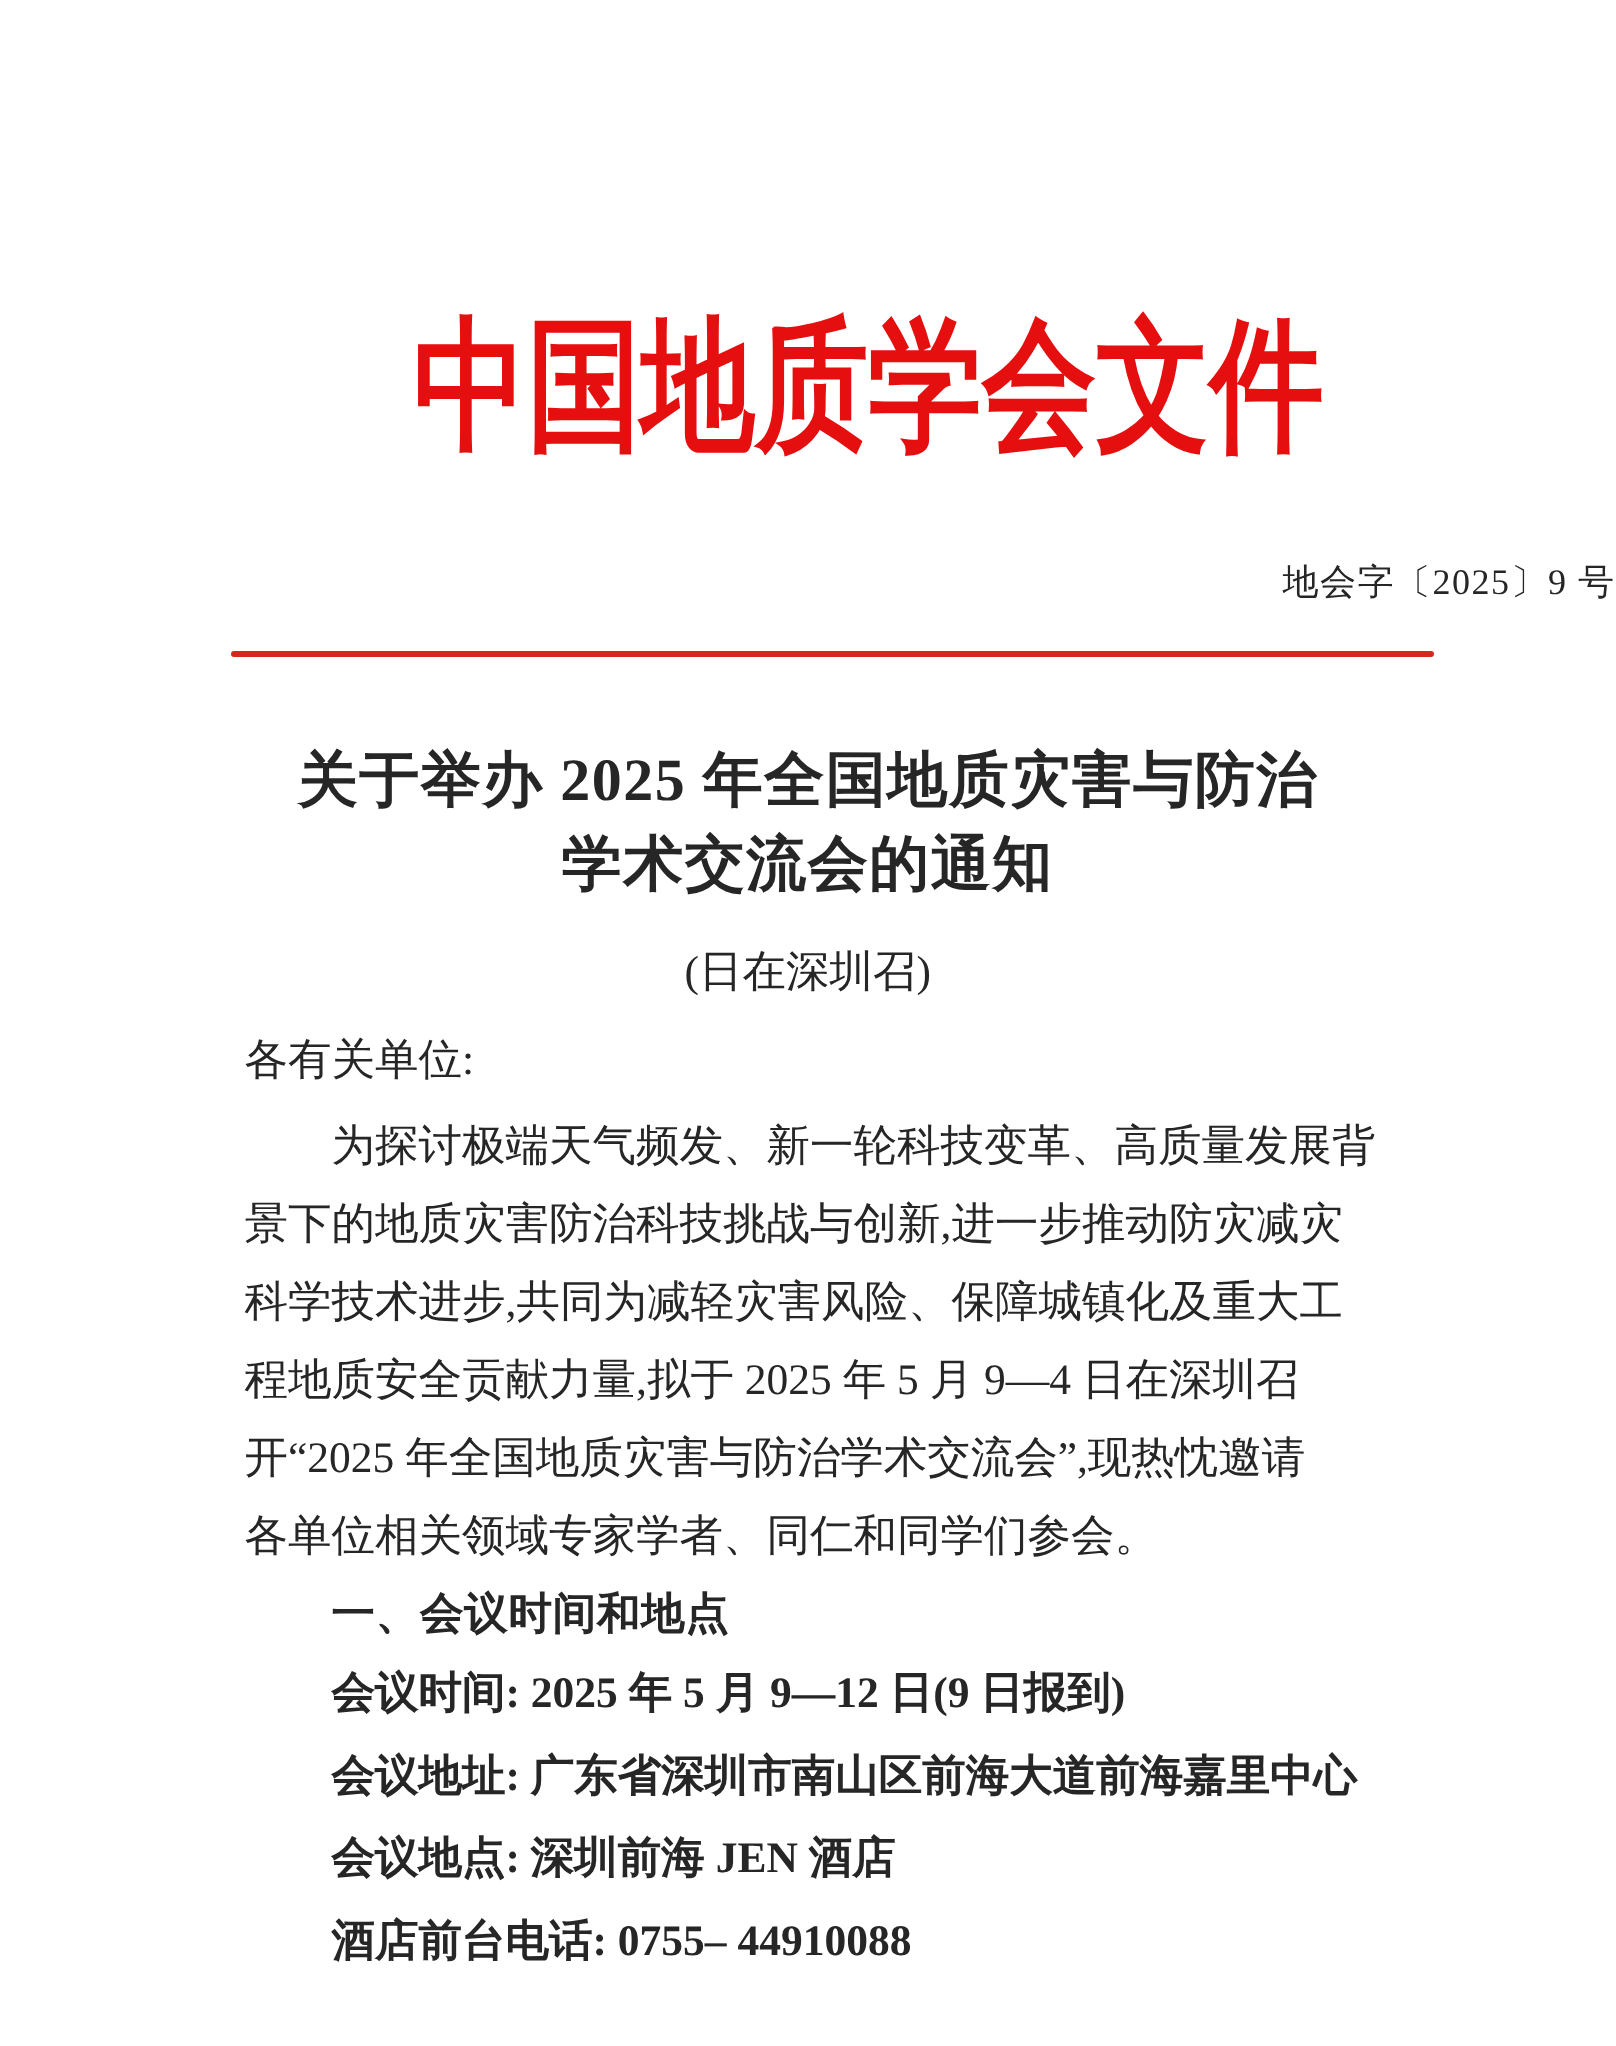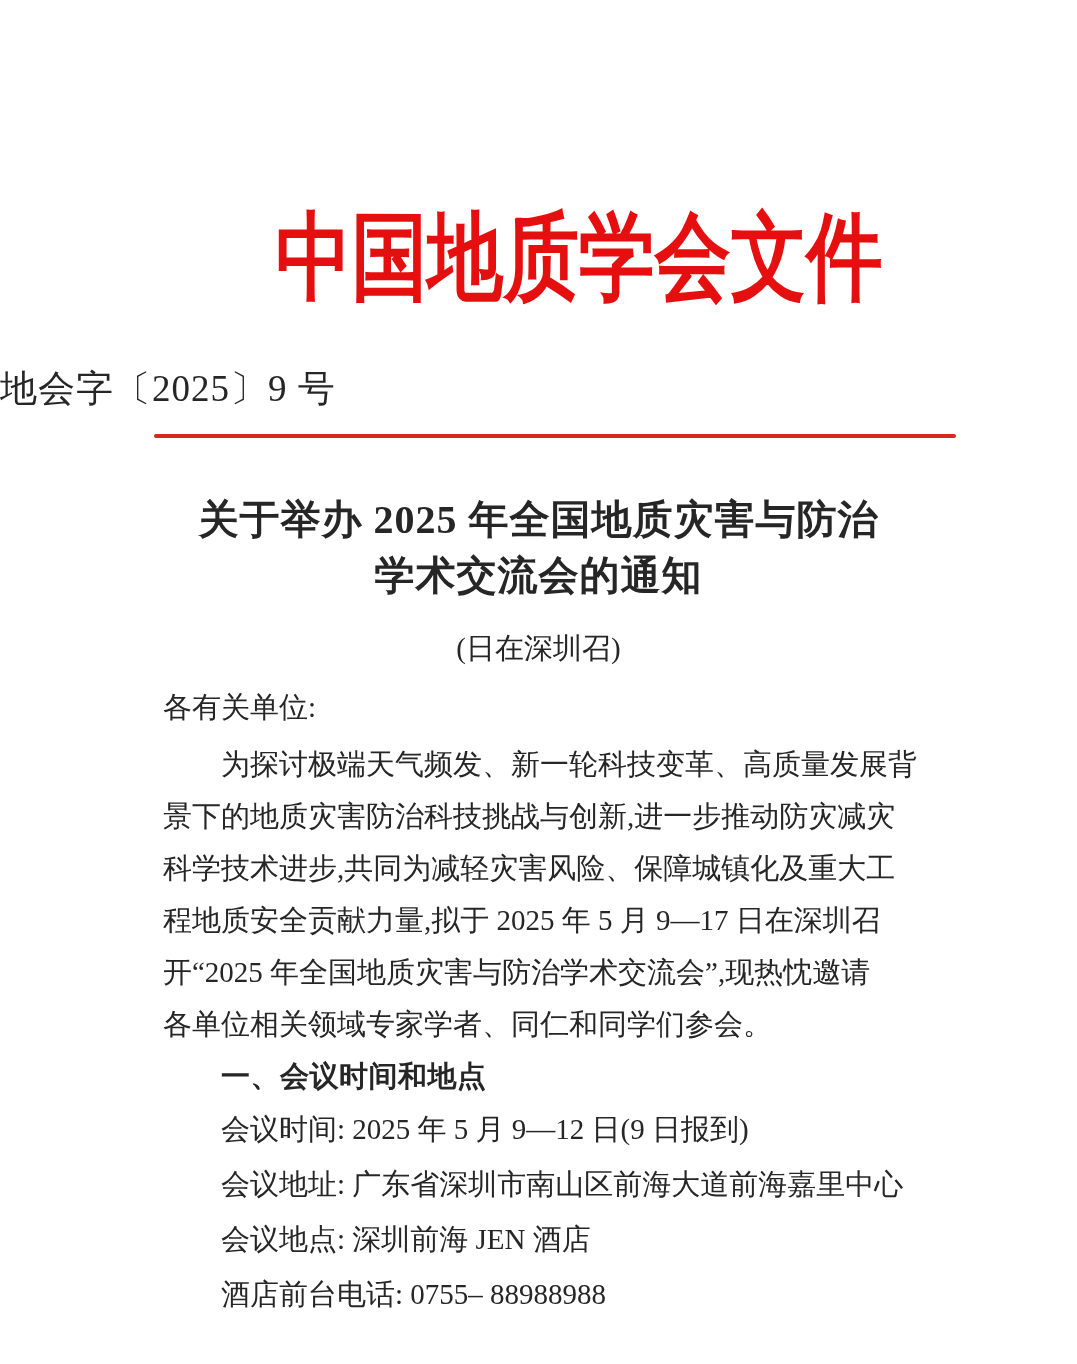--- a/index.html
+++ b/index.html
@@ -32,22 +32,22 @@
     font-weight:900;
     color:var(--title-red);
     transform:scaleX(0.79);
     transform-origin:50% 50%;
     white-space:nowrap;
     letter-spacing:0px;
   }
   
   .doc-number{
     position:absolute;top:371px;left:0;width:1077px;
-    text-align:left;
-    font-size:37px;line-height:36px;
+    text-align:right;
+    font-size:24px;line-height:36px;
     letter-spacing:1px;
   }
   
   .red-rule{
     position:absolute;top:434px;left:154px;
     width:802px;height:4px;
     background:var(--rule-red);
     border-radius:2px;
   }
   
@@ -81,20 +81,21 @@
     text-indent:2em;
     font-family:"Liberation Sans","DejaVu Sans",sans-serif;
     font-weight:700;
     line-height:52px;
     letter-spacing:0.5px;
   }
   .item{
     text-indent:2em;
     line-height:55px;
     white-space:nowrap;
+    font-weight:bold;
   }
 </style>
 </head>
 <body>
 
 <div class="page">
 
   <div class="org-title">
     <span class="org-title-inner">中国地质学会文件</span>
   </div>
@@ -109,25 +110,25 @@
   </div>
 
   <div class="subtitle">(日在深圳召)</div>
 
   <div class="body-col">
     <div class="salutation">各有关单位:</div>
 
     <div class="paragraph">为探讨极端天气频发、新一轮科技变革、高质量发展背
 景下的地质灾害防治科技挑战与创新,进一步推动防灾减灾
 科学技术进步,共同为减轻灾害风险、保障城镇化及重大工
-程地质安全贡献力量,拟于 2025 年 5 月 9—17 日在深圳召
+程地质安全贡献力量,拟于 2025 年 5 月 9—4 日在深圳召
 开“2025 年全国地质灾害与防治学术交流会”,现热忱邀请
 各单位相关领域专家学者、同仁和同学们参会。</div>
 
     <div class="sec-heading">一、会议时间和地点</div>
 
     <div class="item">会议时间: 2025 年 5 月 9—12 日(9 日报到)</div>
     <div class="item">会议地址: 广东省深圳市南山区前海大道前海嘉里中心</div>
     <div class="item">会议地点: 深圳前海 JEN 酒店</div>
-    <div class="item">酒店前台电话: 0755– 88988988</div>
+    <div class="item">酒店前台电话: 0755– 44910088</div>
   </div>
 
 </div>
 
 </body></html>

